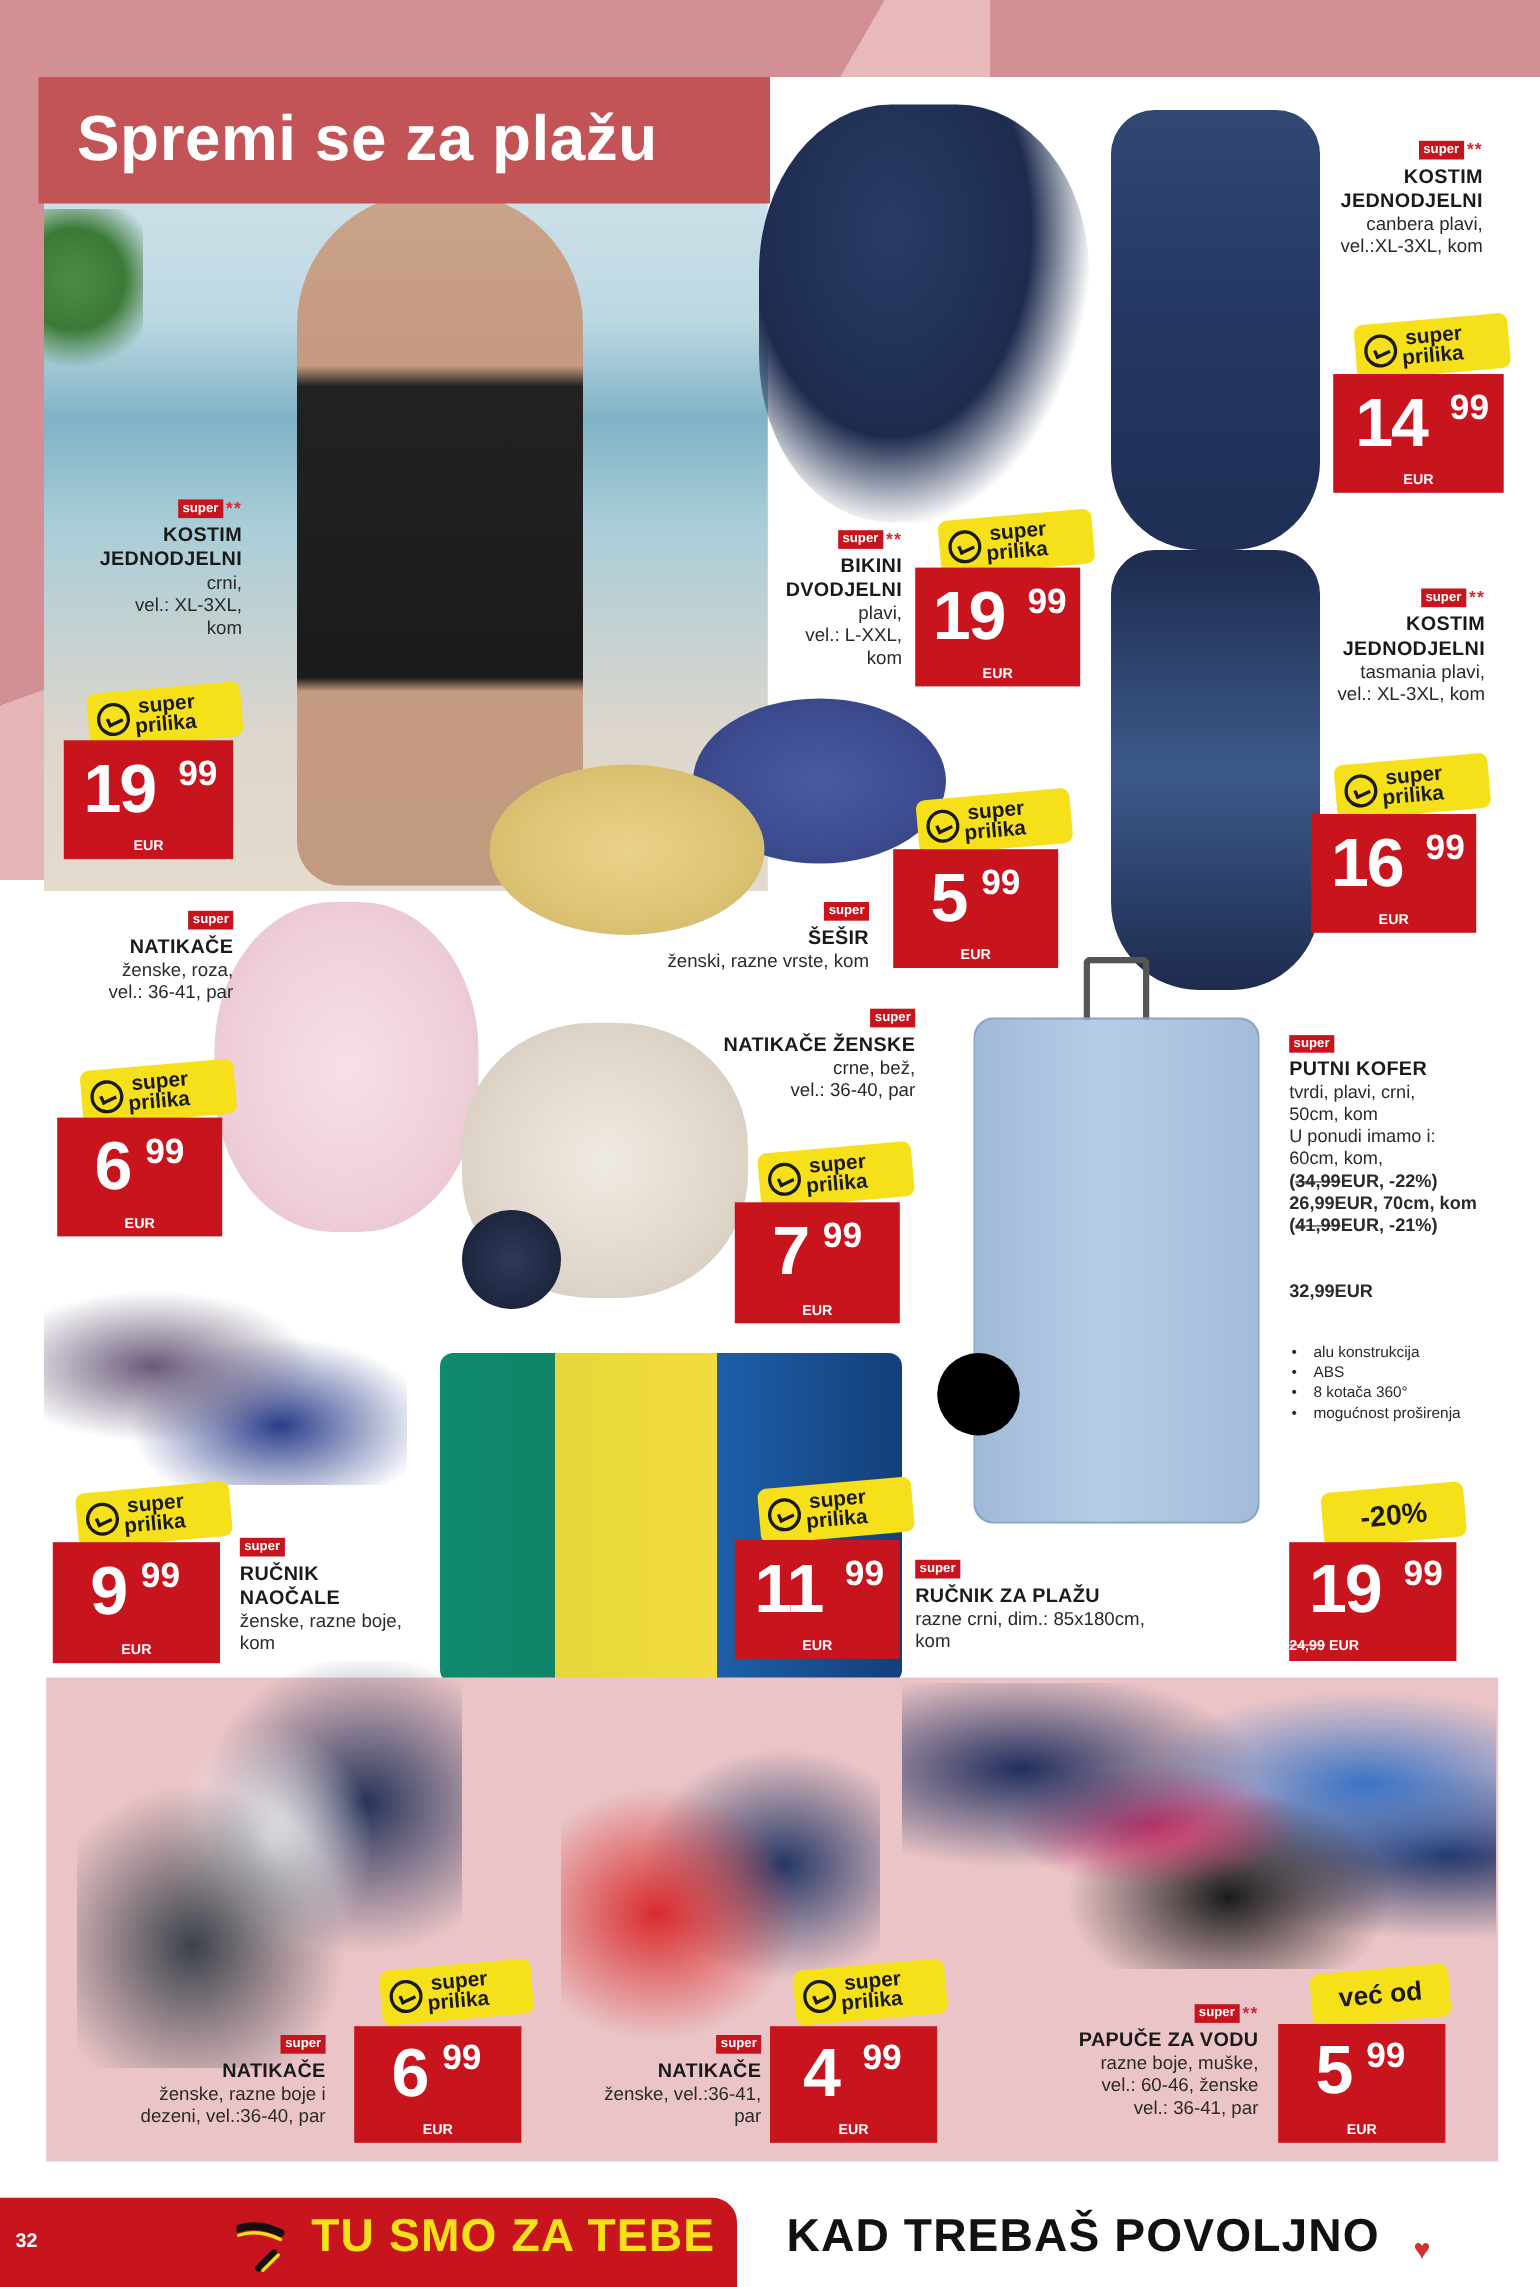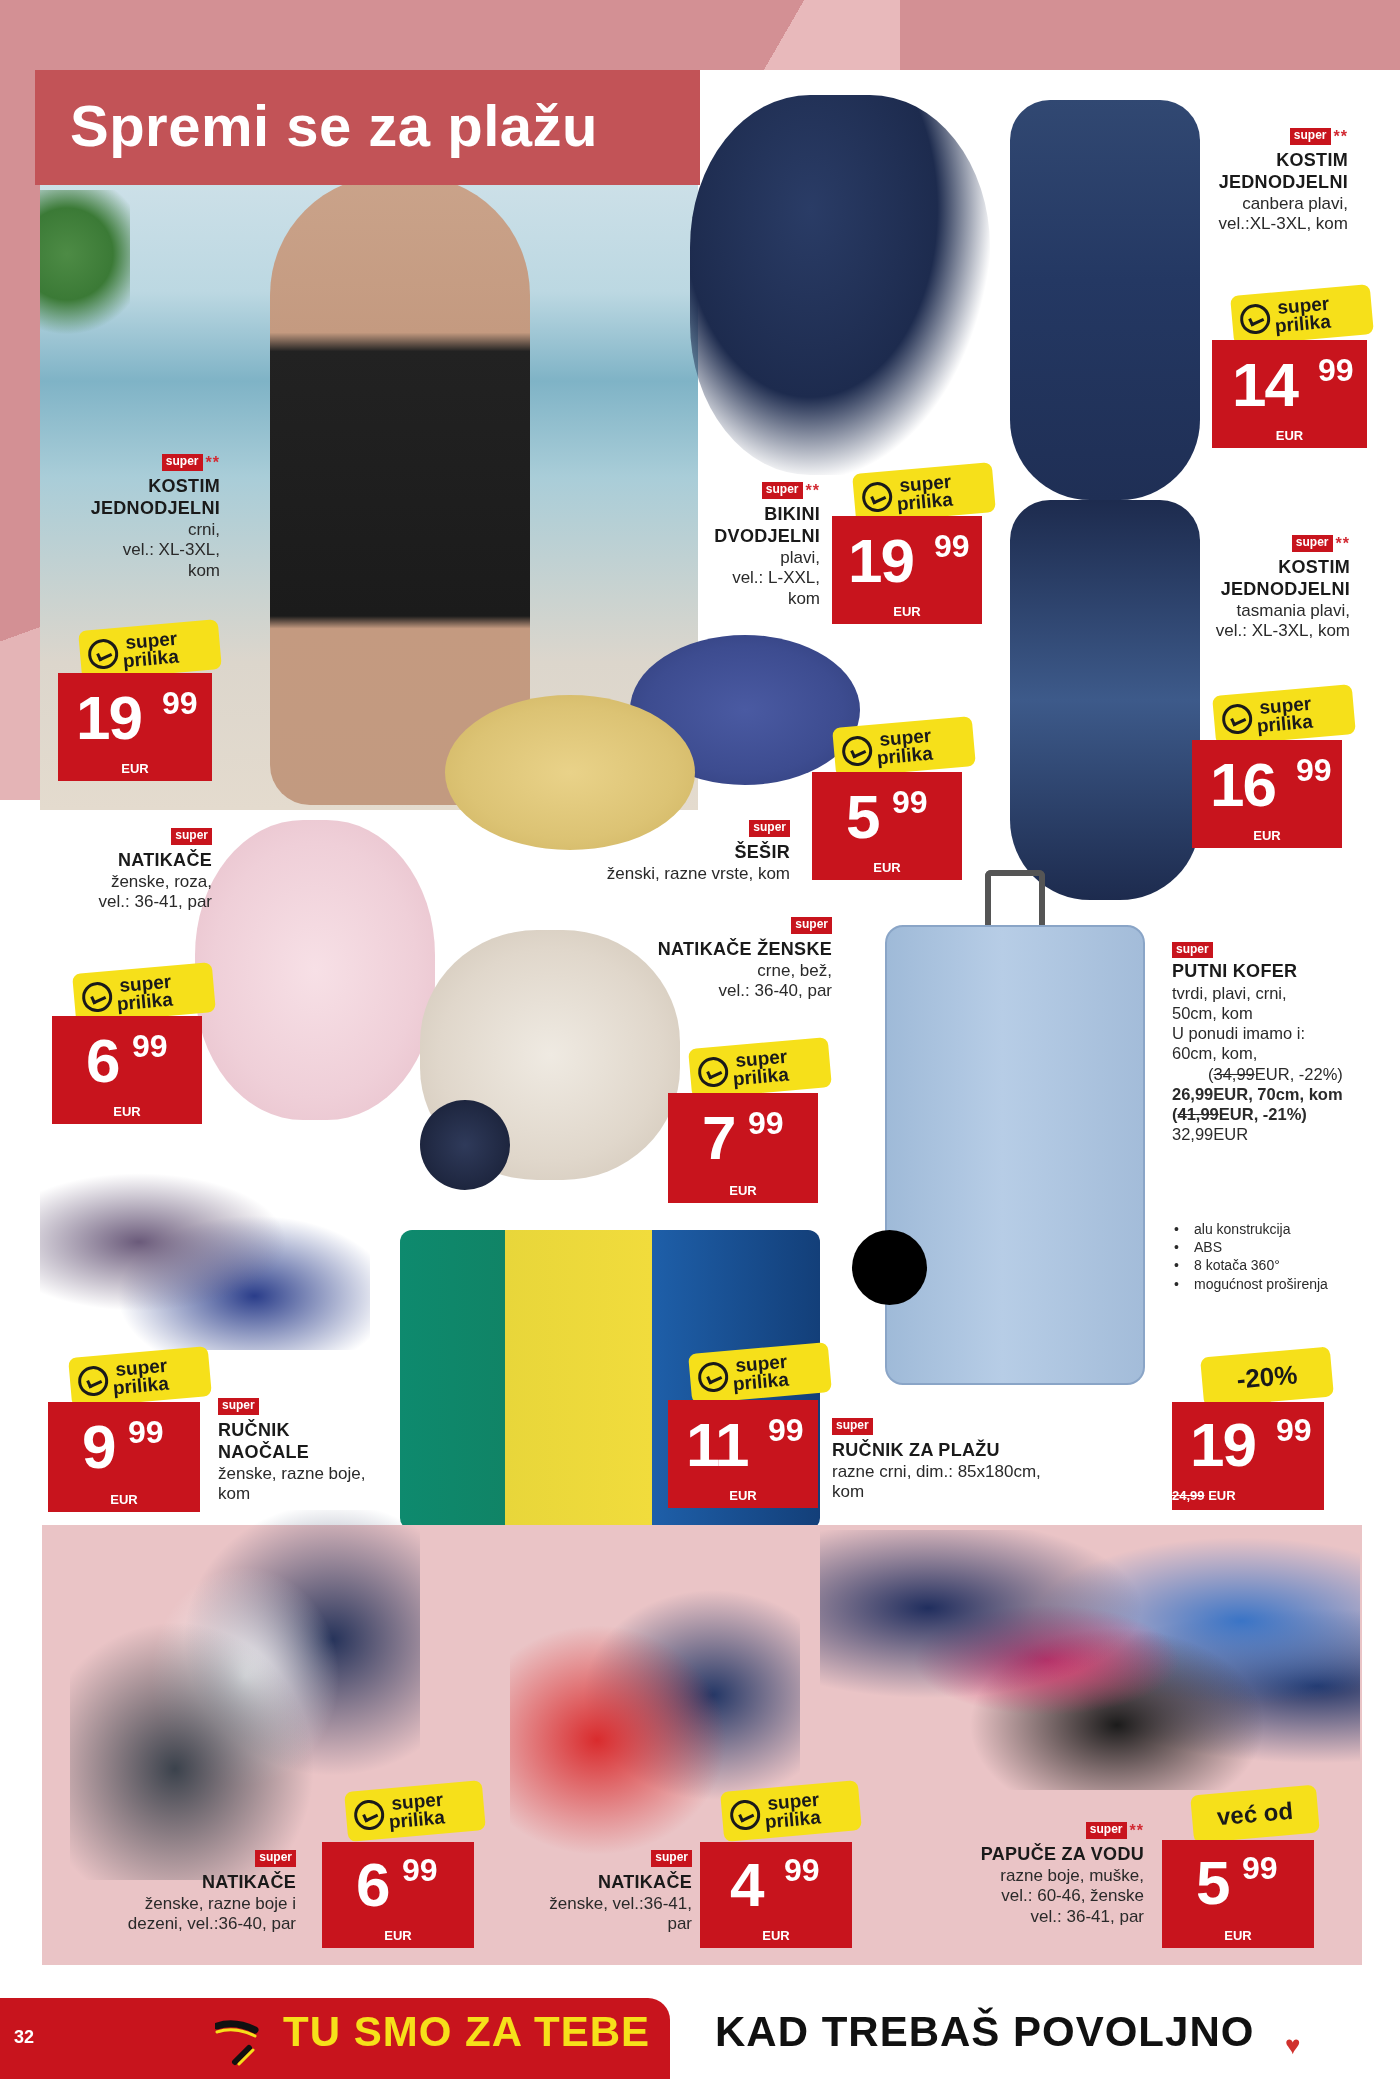--- a/index.html
+++ b/index.html
@@ -261,24 +261,24 @@
   </div>
 </div>
 
 <div class="abs ptext left" style="left:1172px; top:938px; width:200px; font-size:16.5px;">
   <div class="tagline"><span class="super-tag">super</span></div>
   <div class="name">PUTNI KOFER</div>
   <div>tvrdi, plavi, crni,</div>
   <div>50cm, kom</div>
   <div>U ponudi imamo i:</div>
   <div>60cm, kom,</div>
-  <div style="font-weight:normal;margin-left:36px;">(<span class="strike">34,99</span><span>EUR, -22%)</span></div>
+  <div style="font-weight:bold;">(<span class="strike">34,99</span><span>EUR, -22%)</span></div>
   <div style="font-weight:bold;">26,99EUR, 70cm, kom</div>
   <div style="font-weight:bold;">(<span class="strike">41,99</span><span>EUR, -21%)</span></div>
-  <div style="font-weight:normal;">32,99EUR</div>
+  <div style="font-weight:bold;margin-top:40px;">32,99EUR</div>
 </div>
 <ul class="abs kofer-list" style="left:1172px; top:1220px; width:200px;">
   <li>alu konstrukcija</li>
   <li>ABS</li>
   <li>8 kotača 360°</li>
   <li>mogućnost proširenja</li>
 </ul>
 <div class="badge" style="left:1172px; top:1352px;">
   <div class="yellow single" style="left:30px; top:0; width:130px; height:50px; justify-content:center;">
     <div class="ytext">-20%</div>

